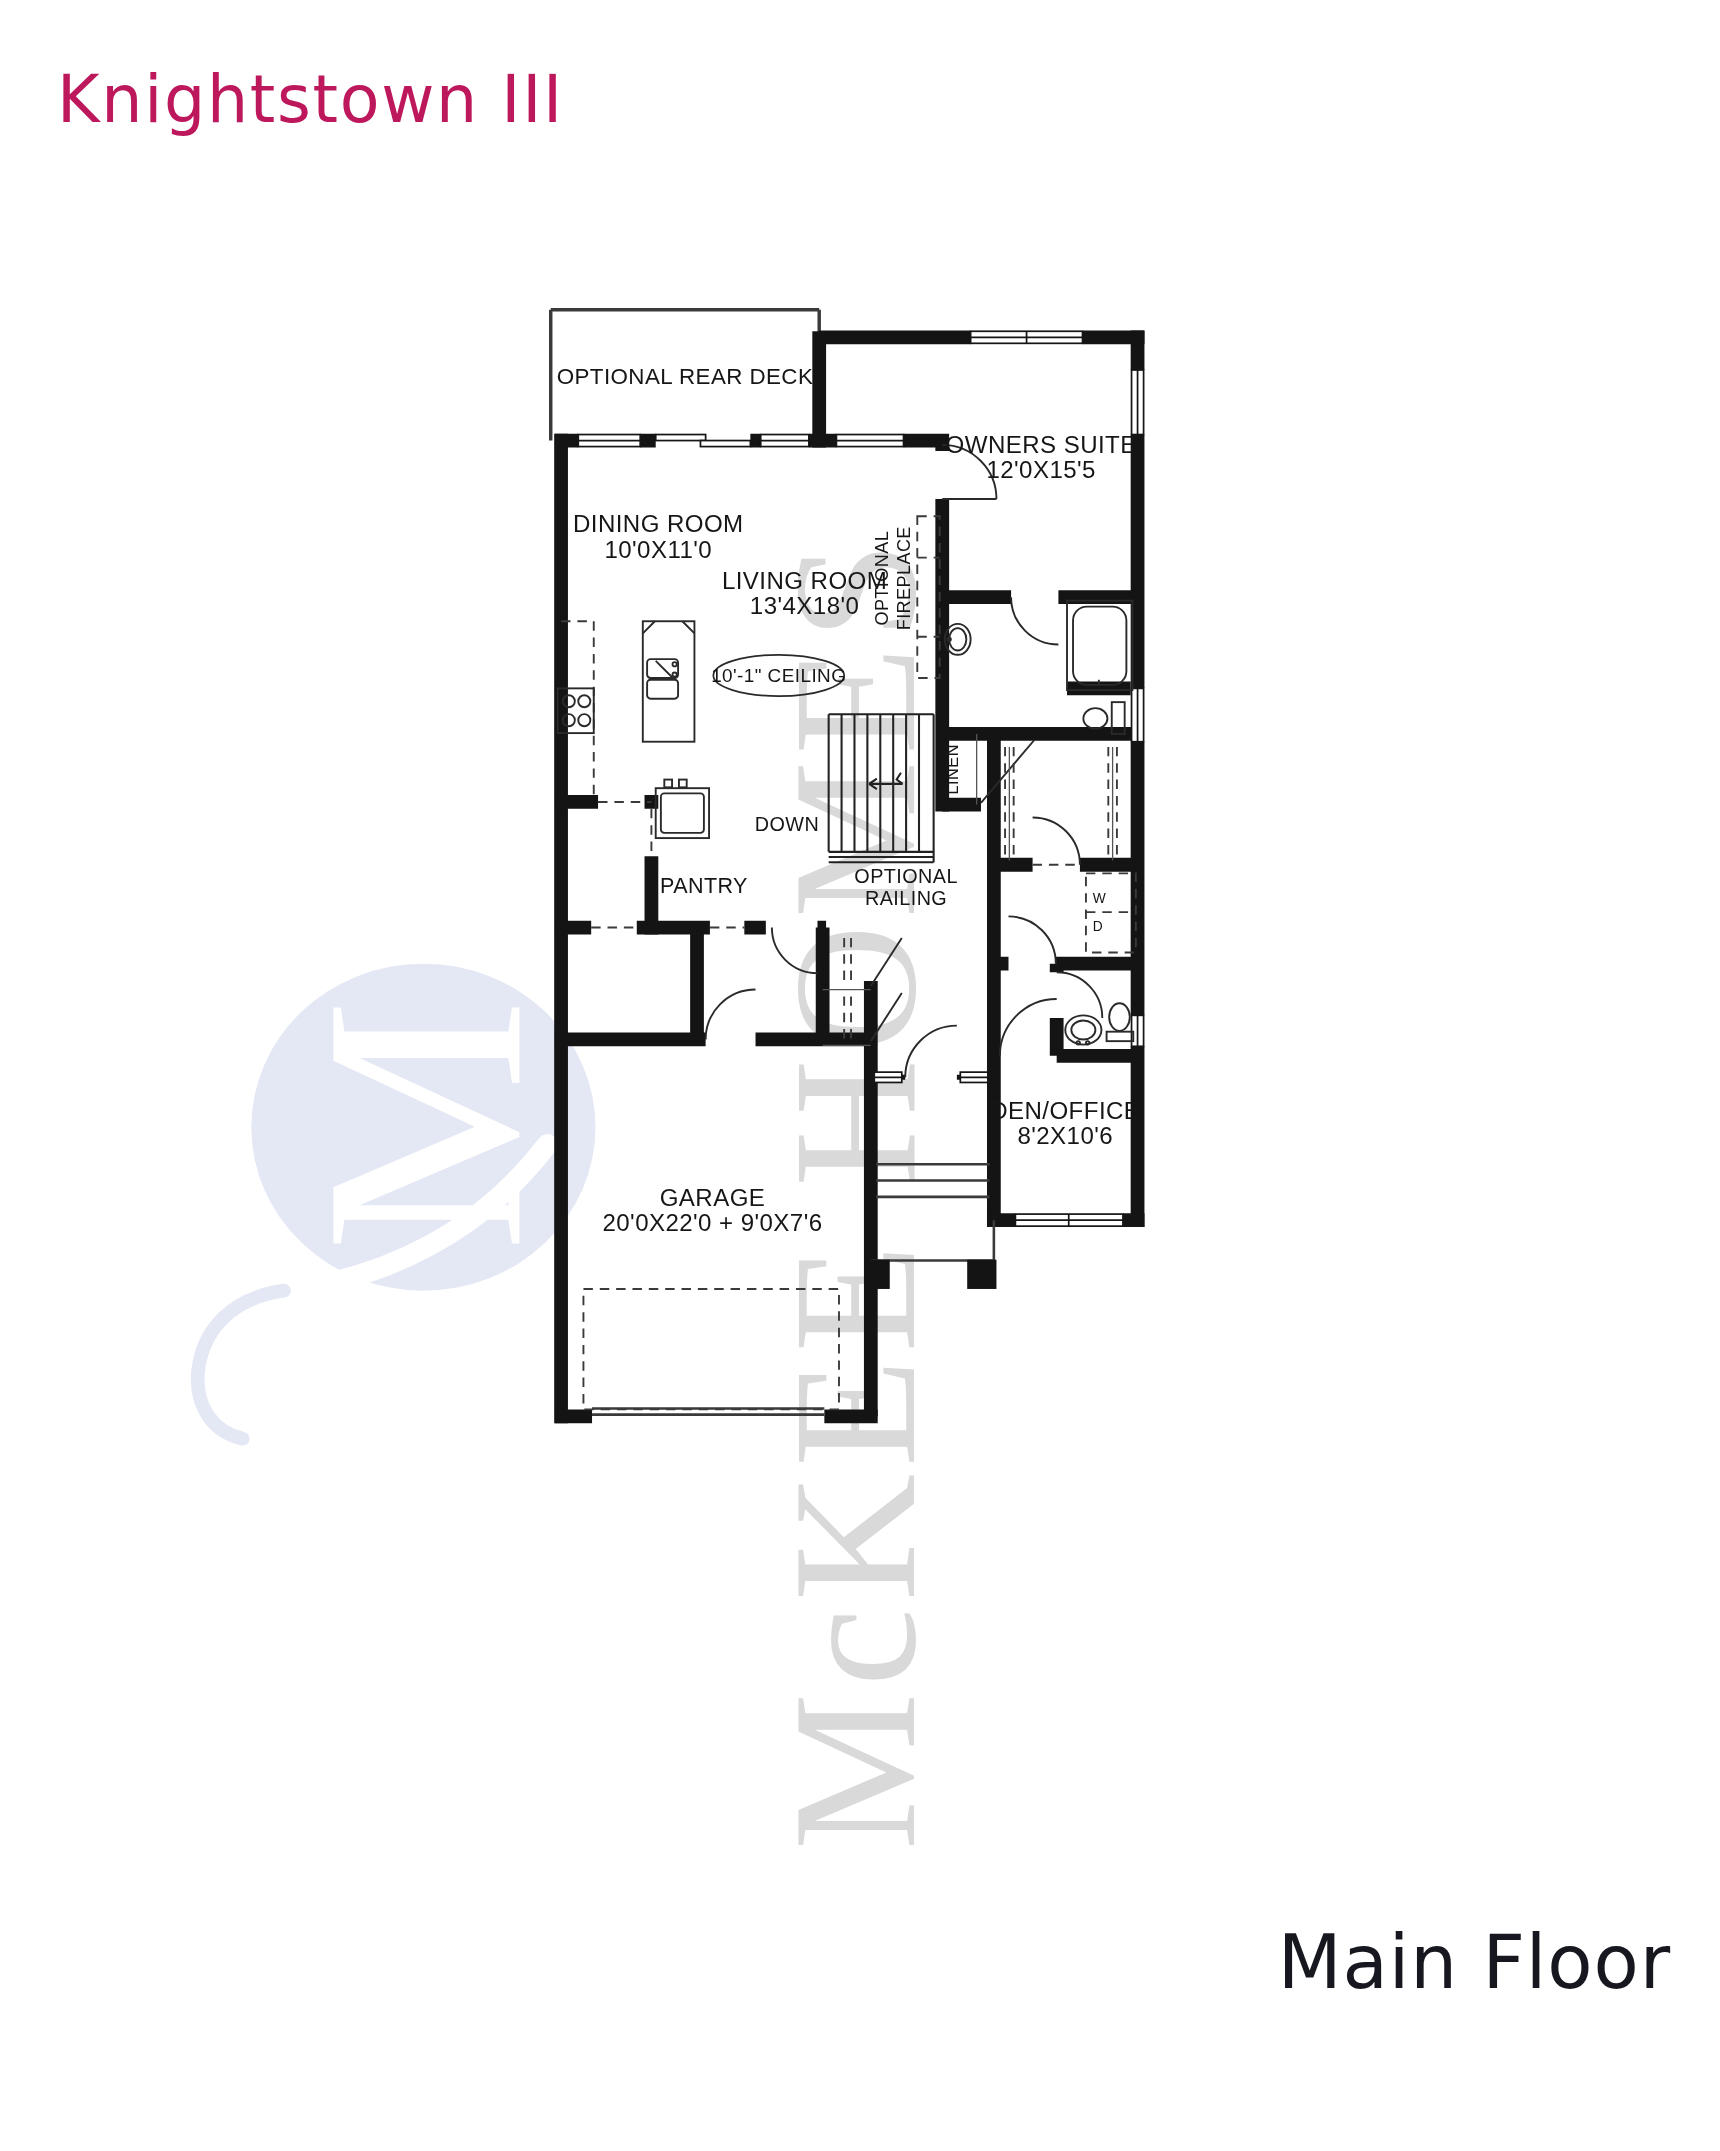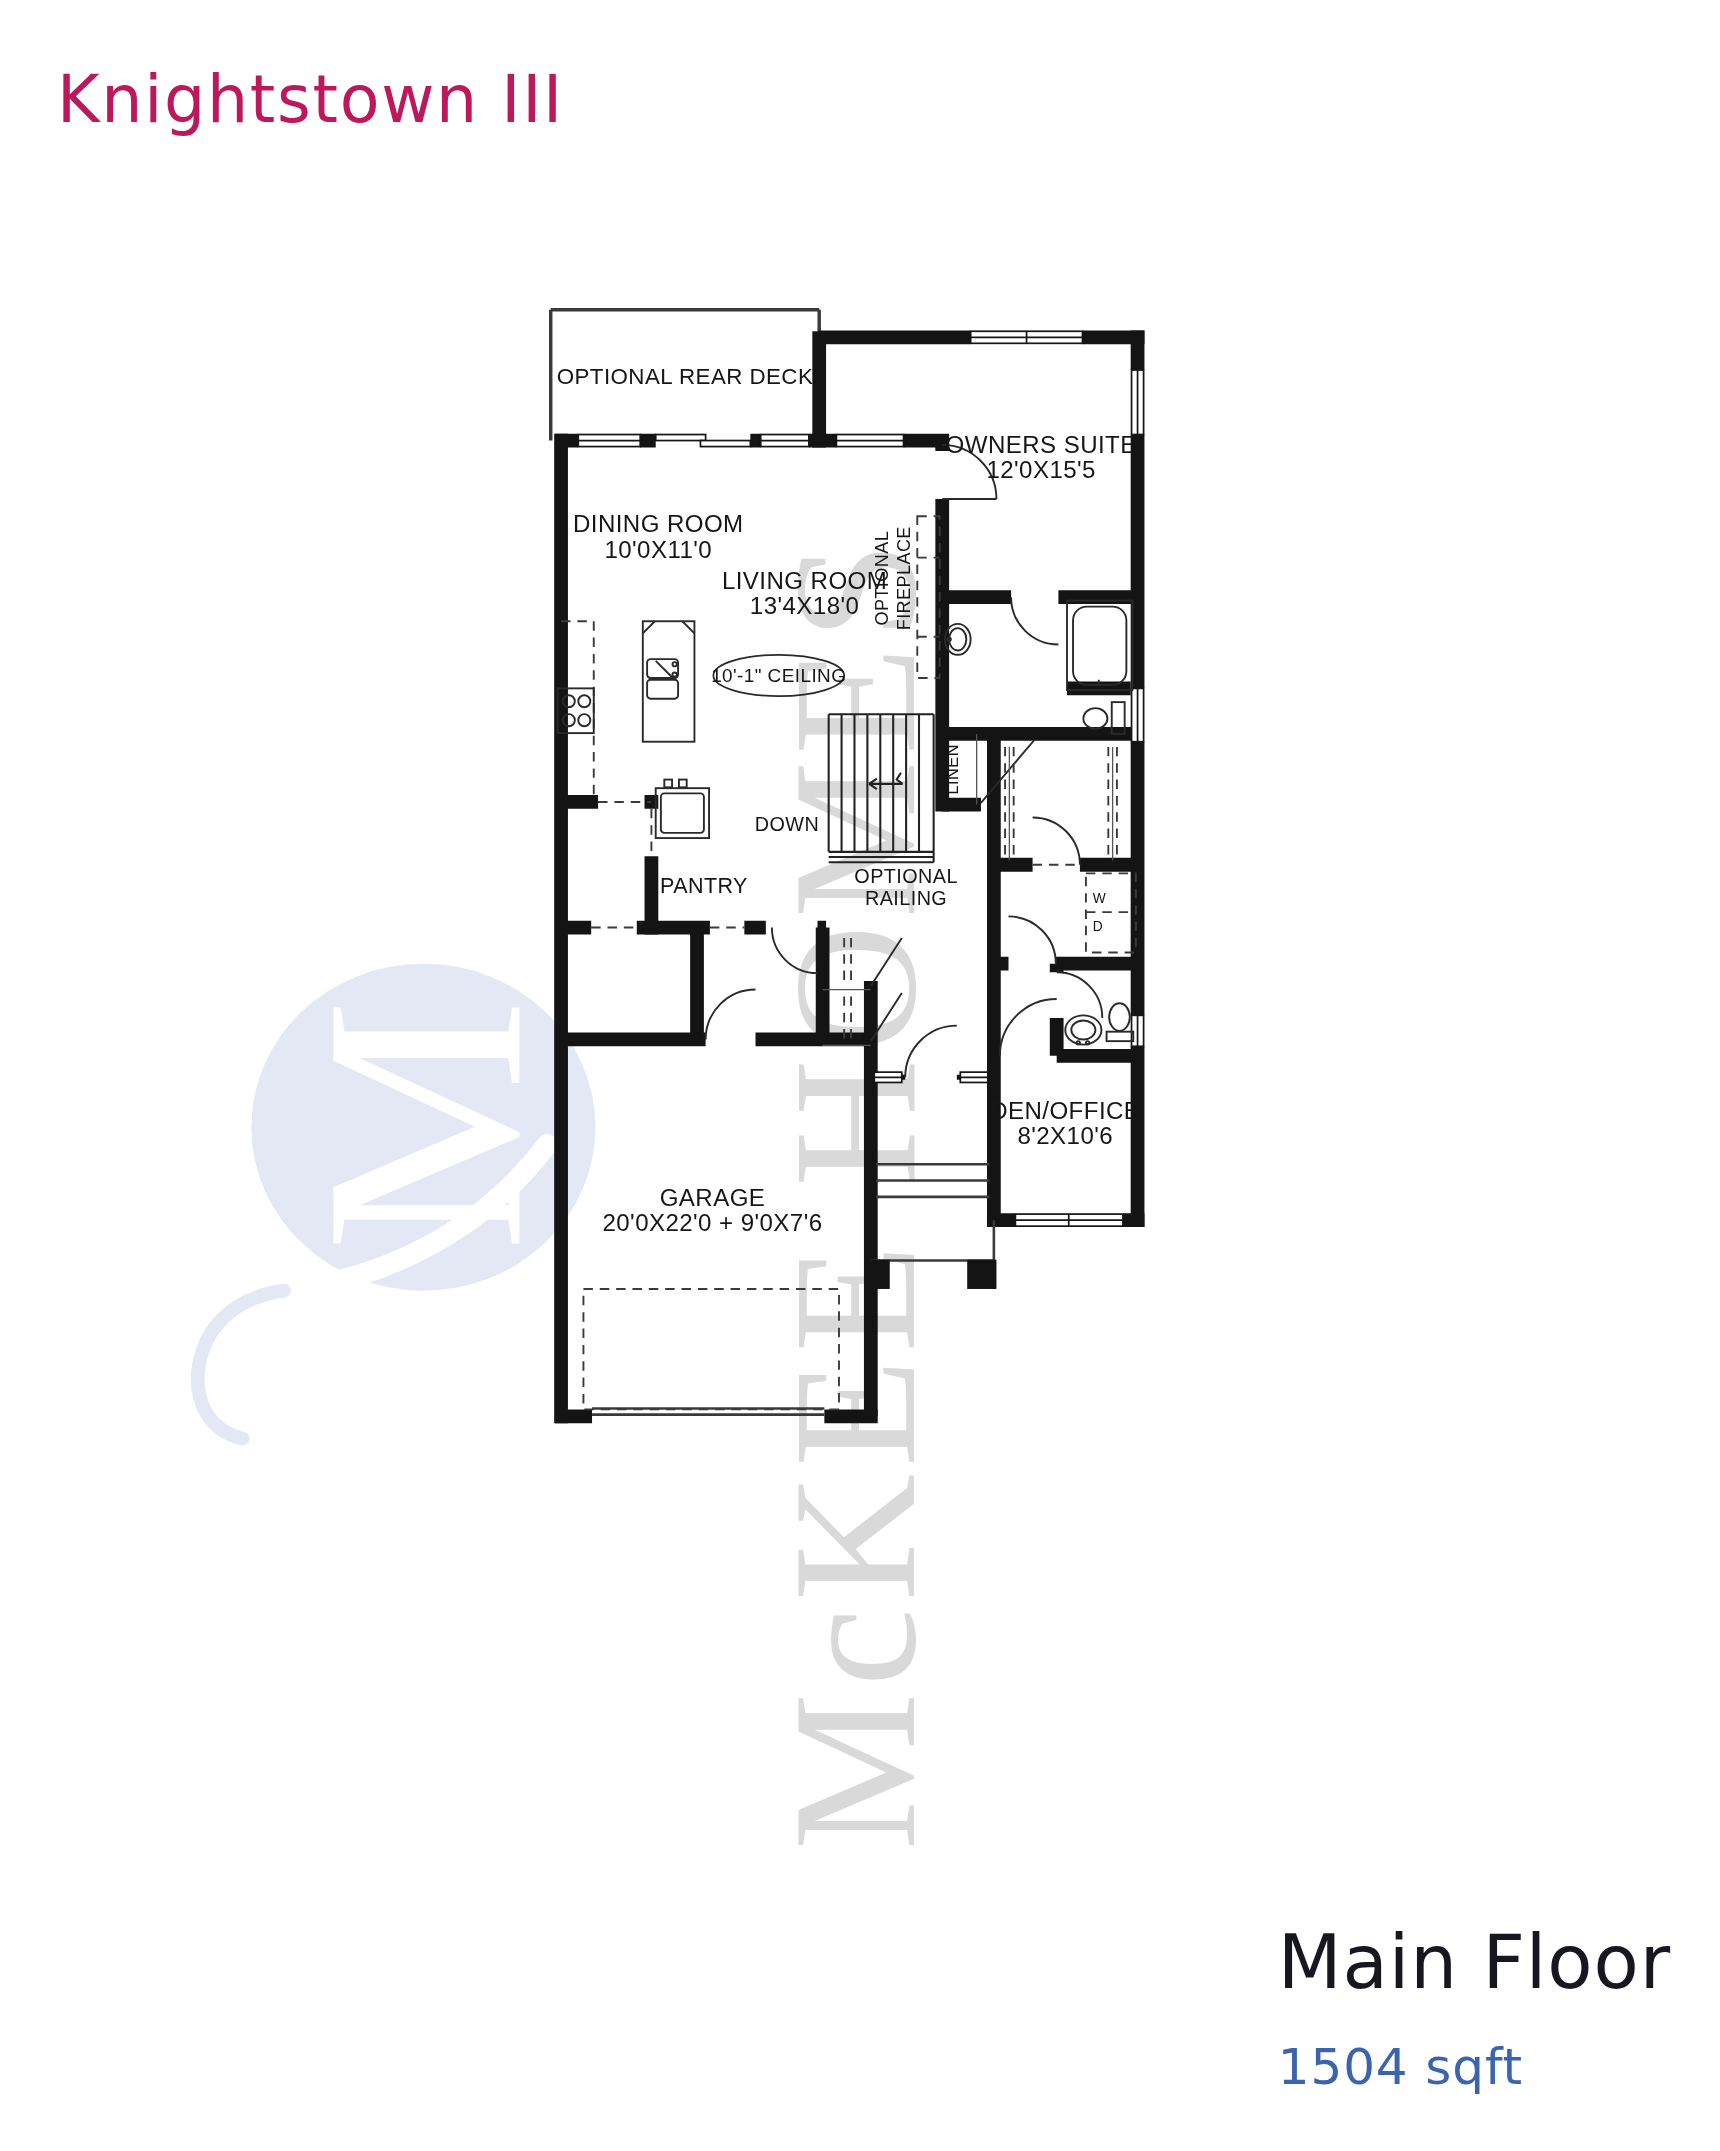--- a/index.html
+++ b/index.html
@@ -2,21 +2,21 @@
 <html style="font-size:13.8px"><head>
 <meta charset="utf-8">
 <style>
   html,body{margin:0;padding:0;background:#ffffff;}
   body{width:1721px;height:2152px;position:relative;font-family:"Liberation Sans",sans-serif;overflow:hidden;}
   .page-title{
     position:absolute;left:57px;top:62px;
     font-family:"DejaVu Sans",sans-serif;
     font-size:65px;font-weight:400;color:#be185d;letter-spacing:1.7px;
   }
-  .footer{position:absolute;right:50px;top:1924px;text-align:left;}
+  .footer{position:absolute;right:50px;top:1924px;text-align:right;}
   .floor-name{
     font-family:"DejaVu Sans",sans-serif;
     font-size:74px;color:#17171f;letter-spacing:0.9px;line-height:1.05;
   }
   .floor-area{
     font-family:"DejaVu Sans",sans-serif;
     font-size:50px;color:#3c64ae;margin-top:36px;letter-spacing:0.9px;
   }
   svg{position:absolute;left:0;top:0;}
   text.plan{font-family:"Liberation Sans",sans-serif;fill:#161616;letter-spacing:.5px;}
@@ -208,15 +208,14 @@
     <text class="plan" x="1238" y="1300" font-size="28" text-anchor="middle">DEN/OFFICE</text>
     <text class="plan" x="1238" y="1329" font-size="28" text-anchor="middle">8'2X10'6</text>
 
     <text class="plan" x="1270" y="1050" font-size="16">W</text>
     <text class="plan" x="1270" y="1082" font-size="16">D</text>
   </g>
 </svg>
 
 <div class="footer">
   <div class="floor-name">Main Floor</div>
-  <div class="floor-area">1504 sqft</div>
 </div>
 
 
 </body></html>

